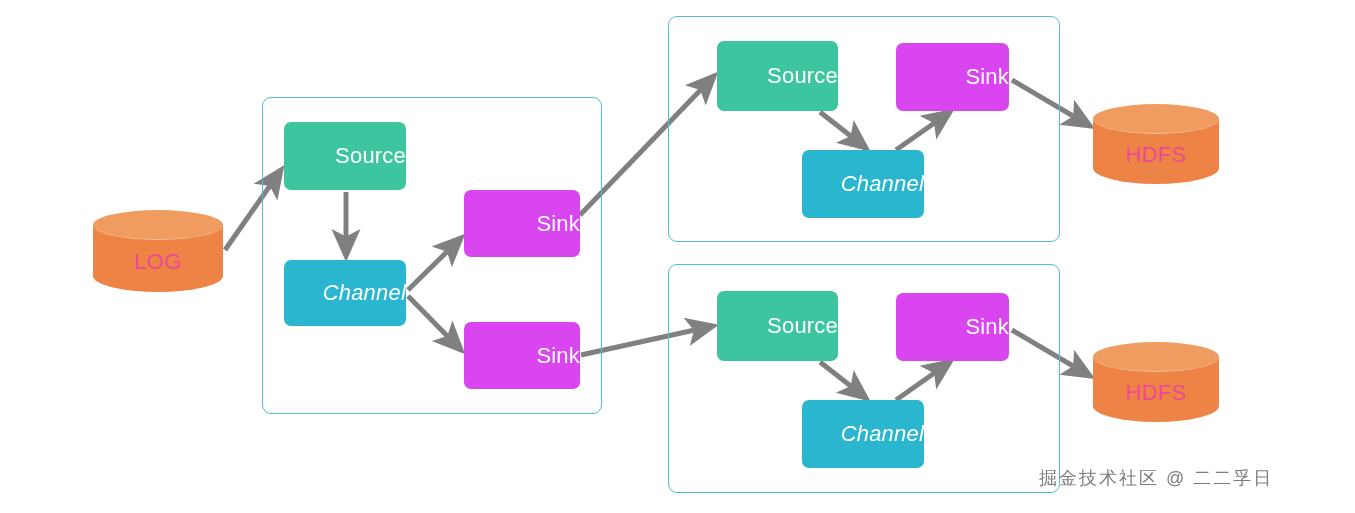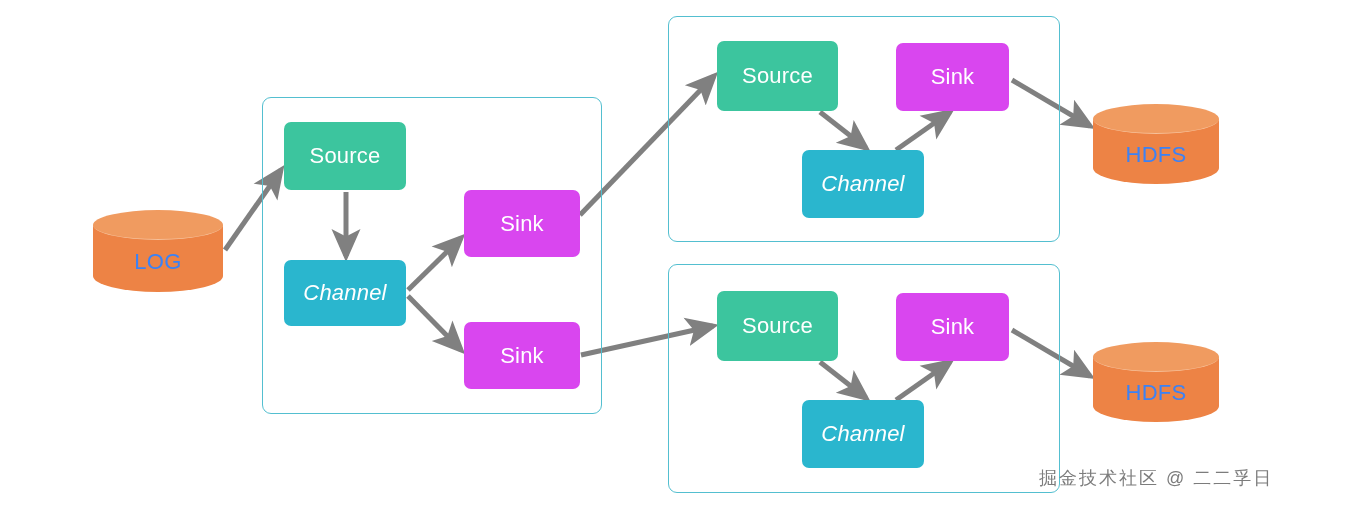--- a/index.html
+++ b/index.html
@@ -21,21 +21,21 @@
     position: absolute;
     left: 0;
     top: 0;
     width: 1355px;
     height: 513px;
   }
   .node {
     position: absolute;
     display: flex;
     align-items: center;
-    justify-content: center;
+    justify-content: flex-end;
     border-radius: 7px;
     color: #ffffff;
     font-size: 22px;
     font-weight: 400;
     letter-spacing: 0.2px;
     z-index: 3;
     user-select: none;
   }
   .node-source { background: #3CC59E; }
   .node-channel { background: #2AB6CE; font-style: italic; }
@@ -69,21 +69,21 @@
     background: #F09B60;
     border-radius: 50% / 50%;
     border-bottom: 1.5px solid #F6C09A;
     box-sizing: border-box;
   }
   .cyl-label {
     position: absolute;
     left: 0;
     right: 0;
     text-align: center;
-    color: #3b82f6;
+    color: #ec4899;
     font-size: 22px;
     letter-spacing: 0.3px;
     z-index: 2;
     user-select: none;
   }
   .watermark {
     position: absolute;
     color: #7C7C7C;
     font-size: 18px;
     letter-spacing: 2px;

